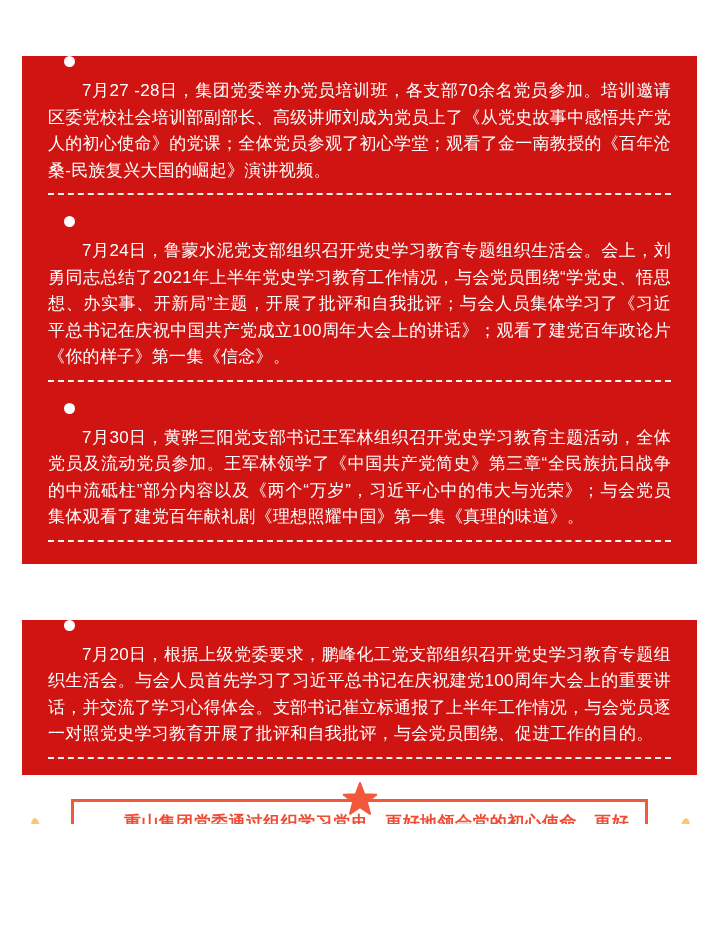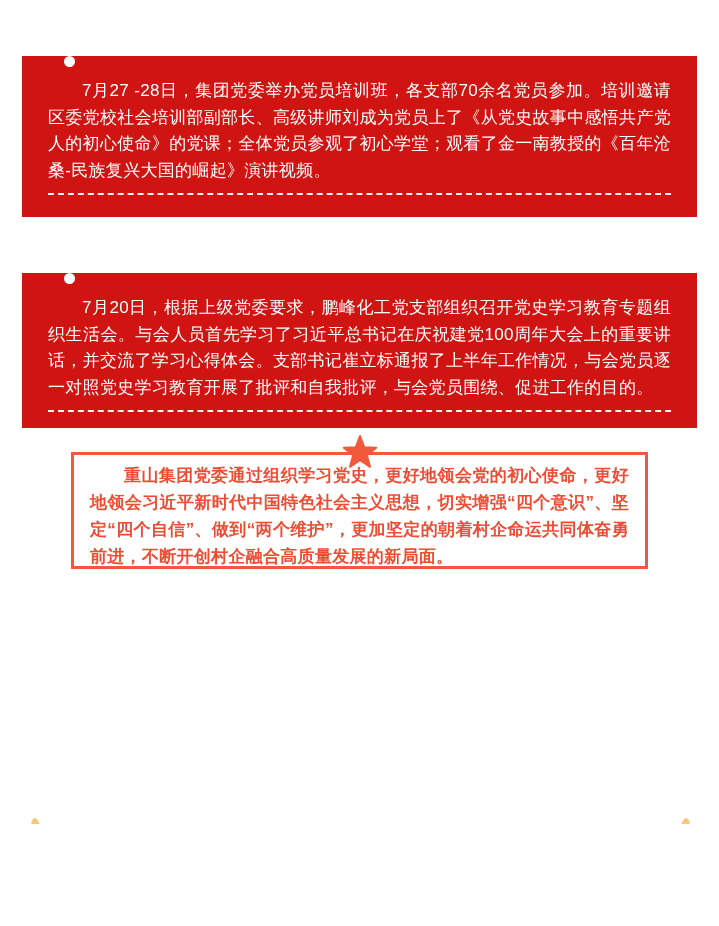--- a/index.html
+++ b/index.html
@@ -91,21 +91,31 @@
 <div class="page">
 
   <section class="card card-top">
 
     <article class="entry first">
       <span class="bullet"></span>
       <p class="entry-text">7月27 -28日，集团党委举办党员培训班，各支部70余名党员参加。培训邀请区委党校社会培训部副部长、高级讲师刘成为党员上了《从党史故事中感悟共产党人的初心使命》的党课；全体党员参观了初心学堂；观看了金一南教授的《百年沧桑-民族复兴大国的崛起》演讲视频。</p>
       <div class="sep"></div>
     </article>
 
+    <article class="entry">
+      <span class="bullet"></span>
+      <p class="entry-text">7月24日，鲁蒙水泥党支部组织召开党史学习教育专题组织生活会。会上，刘勇同志总结了2021年上半年党史学习教育工作情况，与会党员围绕“学党史、悟思想、办实事、开新局”主题，开展了批评和自我批评；与会人员集体学习了《习近平总书记在庆祝中国共产党成立100周年大会上的讲话》；观看了建党百年政论片《你的样子》第一集《信念》。</p>
+      <div class="sep"></div>
+    </article>
 
+    <article class="entry">
+      <span class="bullet"></span>
+      <p class="entry-text">7月30日，黄骅三阳党支部书记王军林组织召开党史学习教育主题活动，全体党员及流动党员参加。王军林领学了《中国共产党简史》第三章“全民族抗日战争的中流砥柱”部分内容以及《两个“万岁”，习近平心中的伟大与光荣》；与会党员集体观看了建党百年献礼剧《理想照耀中国》第一集《真理的味道》。</p>
+      <div class="sep"></div>
+    </article>
 
   </section>
 
   <section class="card card-bottom">
 
     <article class="entry first">
       <span class="bullet"></span>
       <p class="entry-text">7月20日，根据上级党委要求，鹏峰化工党支部组织召开党史学习教育专题组织生活会。与会人员首先学习了习近平总书记在庆祝建党100周年大会上的重要讲话，并交流了学习心得体会。支部书记崔立标通报了上半年工作情况，与会党员逐一对照党史学习教育开展了批评和自我批评，与会党员围绕、促进工作的目的。</p>
       <div class="sep"></div>
     </article>

